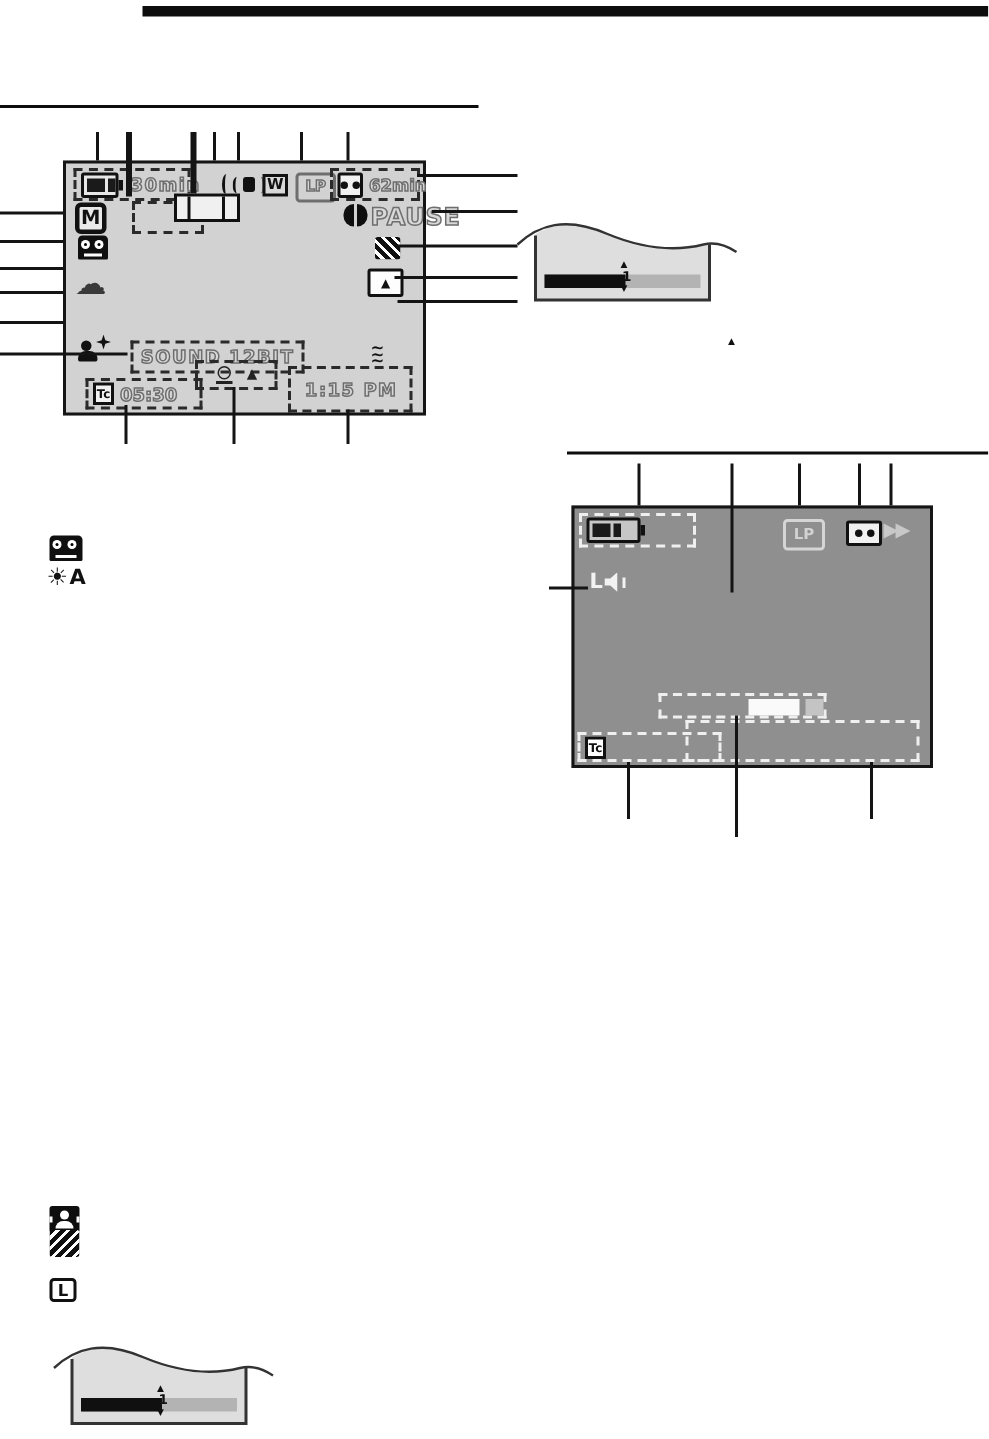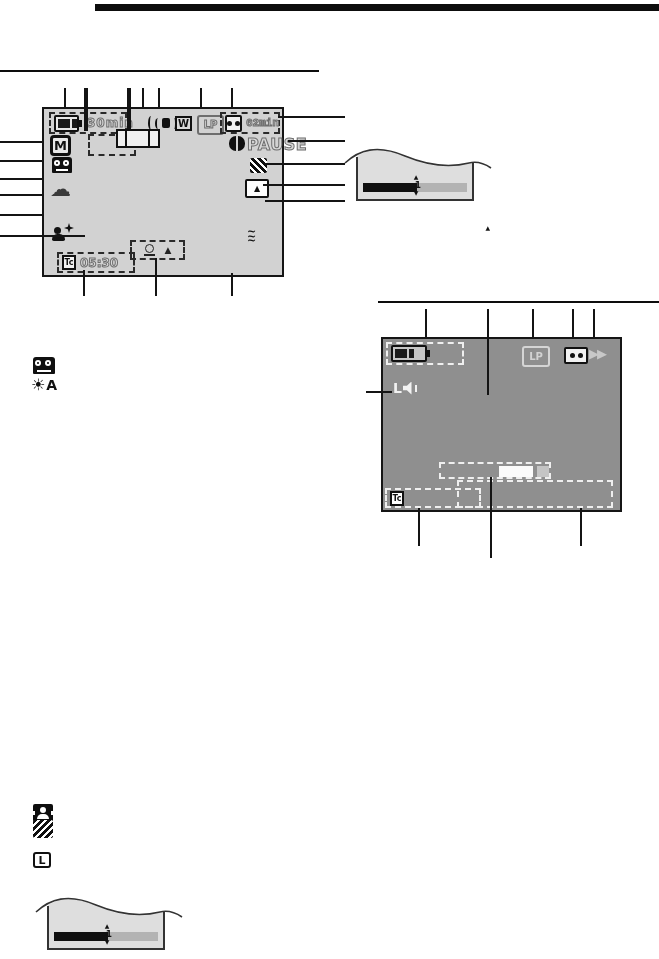--- a/index.html
+++ b/index.html
@@ -106,21 +106,21 @@
     </div>
 
     <div class="badgebox abs" style="left:131px;top:7px;width:17px;height:15px;font-size:10px;background:#d9d9d9;">
       <span>W</span>
     </div>
 
     <div class="abs" style="left:153px;top:6px;width:23px;height:16px;border:2px solid #6e6e6e;border-radius:3px;display:flex;align-items:center;justify-content:center;">
       <span class="ot" style="font-size:10px;letter-spacing:0;">LP</span>
     </div>
 
-    <div class="dbox" style="left:176px;top:3px;width:60px;height:22px;font-family:Liberation Mono, monospace;">
+    <div class="dbox" style="left:176px;top:3px;width:60px;height:22px;">
       <span class="cass">
           <i></i>
           <i></i>
         </span>
       <span class="ot" style="font-size:11px;letter-spacing:0;">62min</span>
     </div>
 
     <div class="badgebox abs" style="left:6px;top:26px;width:21px;height:21px;border-width:3px;border-radius:4px;font-size:13px;background:#e9e9e9;">
       <span>M</span>
     </div>
@@ -143,20 +143,23 @@
         <i class="e2"></i>
         <u></u>
       </div>
     <span class="abs" style="left:6px;top:70px;font-size:21px;color:#3a3a3a;line-height:1;">☁</span>
     <div class="person abs" style="left:8px;top:98px;">
       <span class="head"></span>
         <span class="body"></span>
         <span class="star"></span>
     </div>
 
+    <div class="dbox" style="left:43px;top:118px;width:116px;height:22px;justify-content:center;">
+      <span class="ot" style="font-size:12px;">SOUND 12BIT</span>
+    </div>
 
     <div class="stripebox abs" style="left:206px;top:49px;width:17px;height:15px;"></div>
     <div class="abs" style="left:201px;top:70px;width:20px;height:15px;background:#fdfdfd;border:2px solid #111;border-radius:2px;display:flex;align-items:center;justify-content:center;">
       <span style="font-size:8px;line-height:1;">▲</span>
     </div>
     <div class="wave abs" style="left:203px;top:87px;">
       <b>▲</b>
       <span>∼</span>
         <span>∼</span>
         <span>∼</span>
@@ -168,20 +171,23 @@
     </div>
 
     <div class="dbox" style="left:86px;top:131px;width:55px;height:20px;justify-content:center;gap:10px;">
       <span class="pot">
           <i></i>
           <u></u>
         </span>
       <span style="font-size:9px;color:#222;line-height:1;">▲</span>
     </div>
 
+    <div class="dbox" style="left:148px;top:135px;width:83px;height:31px;justify-content:flex-end;padding-right:8px;">
+      <span class="ot" style="font-size:12px;">1:15 PM</span>
+    </div>
   </div>
 
   <div class="cv" style="left:64px;top:88px;height:19px;"></div>
   <div class="cvb" style="left:84px;top:88px;height:43px;"></div>
   <div class="cvb" style="left:127px;top:88px;height:41px;"></div>
   <div class="cv" style="left:142px;top:88px;height:19px;"></div>
   <div class="cv" style="left:158px;top:88px;height:19px;"></div>
   <div class="cv" style="left:200px;top:88px;height:19px;"></div>
   <div class="cv" style="left:231px;top:88px;height:19px;"></div>
 

